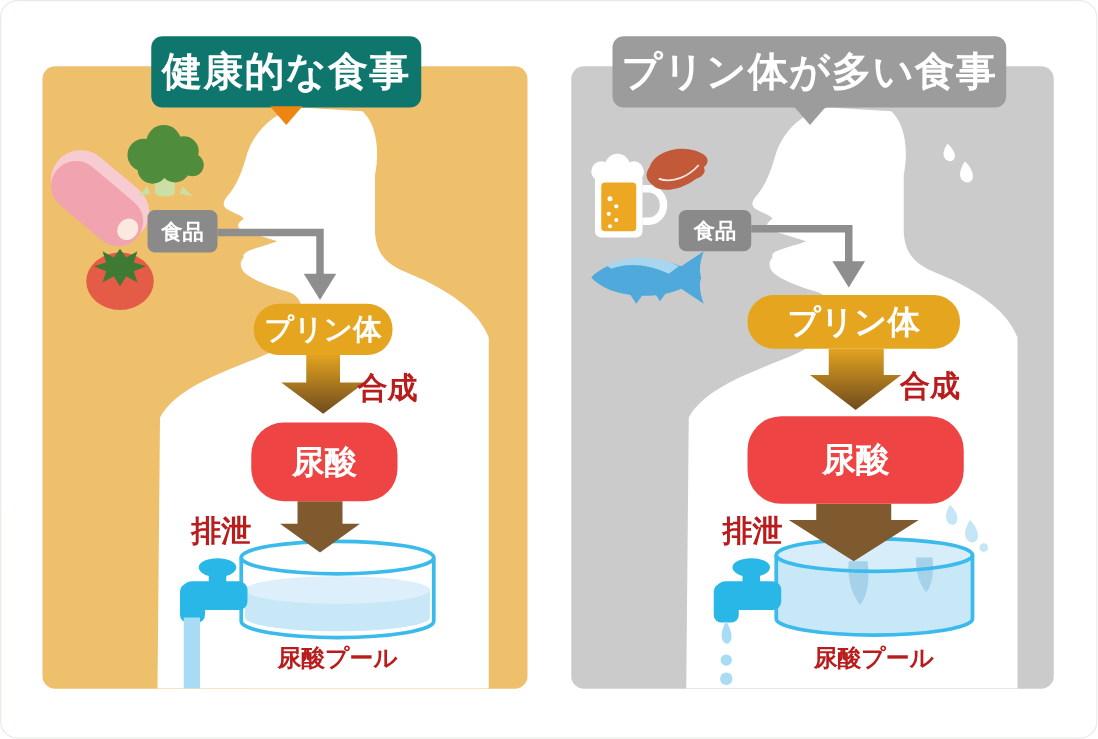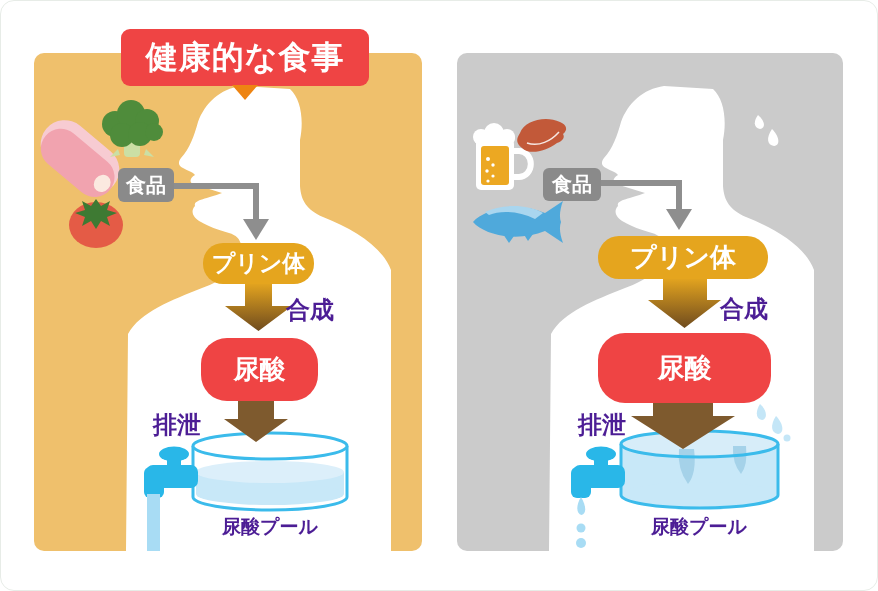--- a/index.html
+++ b/index.html
@@ -15,30 +15,30 @@
   .title-bubble{
     position:absolute;top:28px;height:57px;border-radius:9px;
     display:flex;align-items:center;justify-content:center;
     color:#fff;font-weight:bold;font-size:32px;letter-spacing:1px;white-space:nowrap;z-index:5;
   }
   .title-bubble::after{
     content:"";position:absolute;left:50%;top:100%;transform:translateX(-50%);
     border:13px solid transparent;border-top:15px solid currentColor;margin-top:-1px;
     color:inherit;border-top-color:inherit;
   }
-  .title-left{left:120px;width:248px;background:#ef4444;}
+  .title-left{left:120px;width:216px;background:#0f766e;}
   .title-left::after{border-top-color:#EE8412;}
   .title-right{left:489px;width:315px;background:#9C9C9C;}
   .title-right::after{border-top-color:#9C9C9C;}
-  .lbl{position:absolute;font-weight:bold;color:#4c1d95;white-space:nowrap;z-index:3;}
+  .lbl{position:absolute;font-weight:bold;color:#b91c1c;white-space:nowrap;z-index:3;}
   .box{
     position:absolute;display:flex;align-items:center;justify-content:center;
     color:#fff;font-weight:bold;white-space:nowrap;z-index:3;
   }
-  .food-box{width:56px;height:34px;background:#8A8A8A;border-radius:6px;font-size:20px;}
+  .food-box{width:56px;height:34px;background:#8A8A8A;border-radius:6px;font-size:17px;}
   .purine-box{background:#E5A51E;}
   .uric-box{background:#ef4444;}
   .pool-label{transform:translateX(-50%);font-size:19px;}
 </style>
 </head>
 <body>
 
 <div class="page">
 
   <div class="panel panel-left">
@@ -219,13 +219,14 @@
     </div>
     <div class="lbl" style="left:263px;top:240px;font-size:24px;">合成</div>
     <div class="box uric-box" style="left:141px;top:280px;width:173px;height:70px;border-radius:27px;font-size:27px;">
       <span>尿酸</span>
     </div>
     <div class="lbl" style="left:121px;top:356px;font-size:24px;">排泄</div>
     <div class="lbl pool-label" style="left:242px;top:461px;">尿酸プール</div>
   </div>
 
   <div class="title-bubble title-left">健康的な食事</div>
+  <div class="title-bubble title-right">プリン体が多い食事</div>
 </div>
 
 </body></html>

